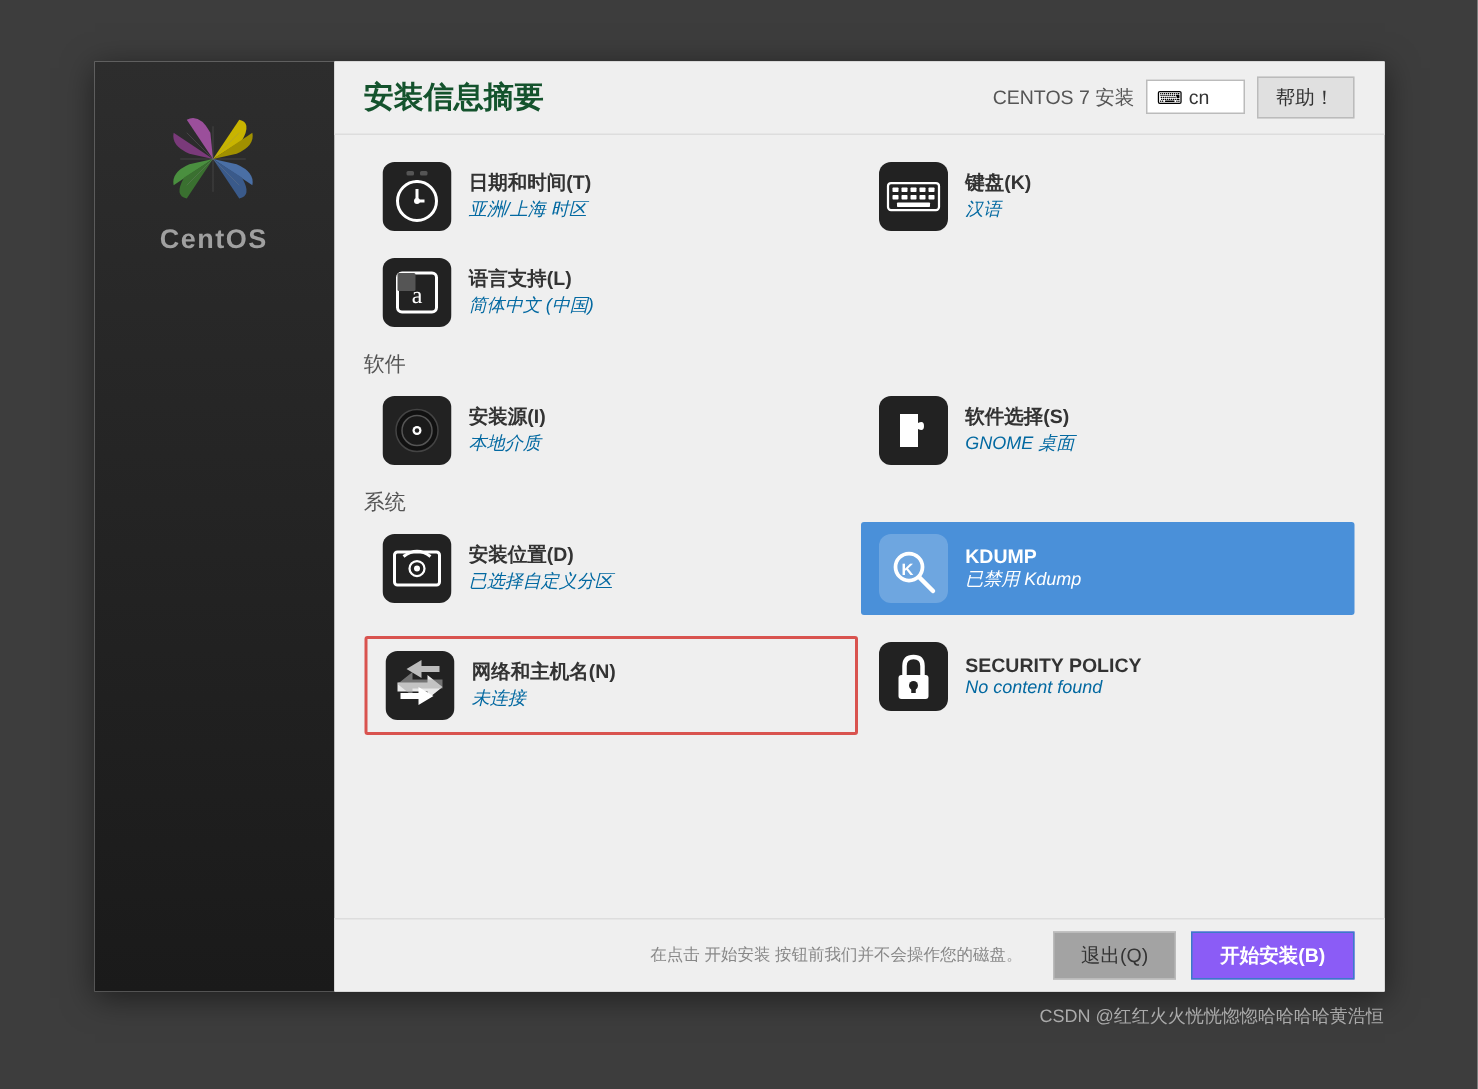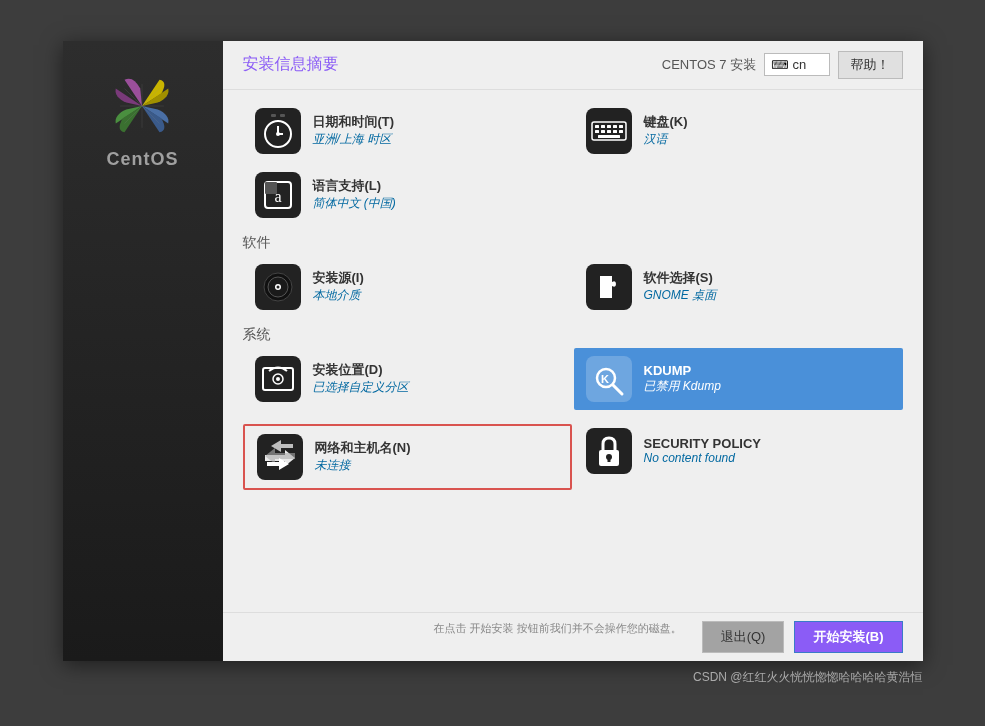--- a/index.html
+++ b/index.html
@@ -76,23 +76,23 @@
     .header {
       display: flex;
       justify-content: space-between;
       align-items: center;
       padding: 10px 20px;
       background: #efefef;
       border-bottom: 1px solid #ddd;
     }
 
     .header-title {
-      font-size: 16px;
-      font-weight: normal;
-      color: #8b5cf6;
+      font-size: 20px;
+      font-weight: bold;
+      color: #14532d;
     }
 
     .header-right {
       display: flex;
       align-items: center;
       gap: 8px;
     }
 
     .centos-version {
       font-size: 13px;
@@ -198,20 +198,21 @@
     .grid-item.selected .item-title,
     .grid-item.selected .item-subtitle {
       color: white;
     }
 
     
     .footer {
       padding: 8px 20px;
       display: flex;
       justify-content: flex-end;
+      align-items: center;
       gap: 10px;
       border-top: 1px solid #ddd;
       background: #efefef;
     }
 
     .footer-note {
       font-size: 11px;
       color: #888;
       flex: 1;
       text-align: right;

